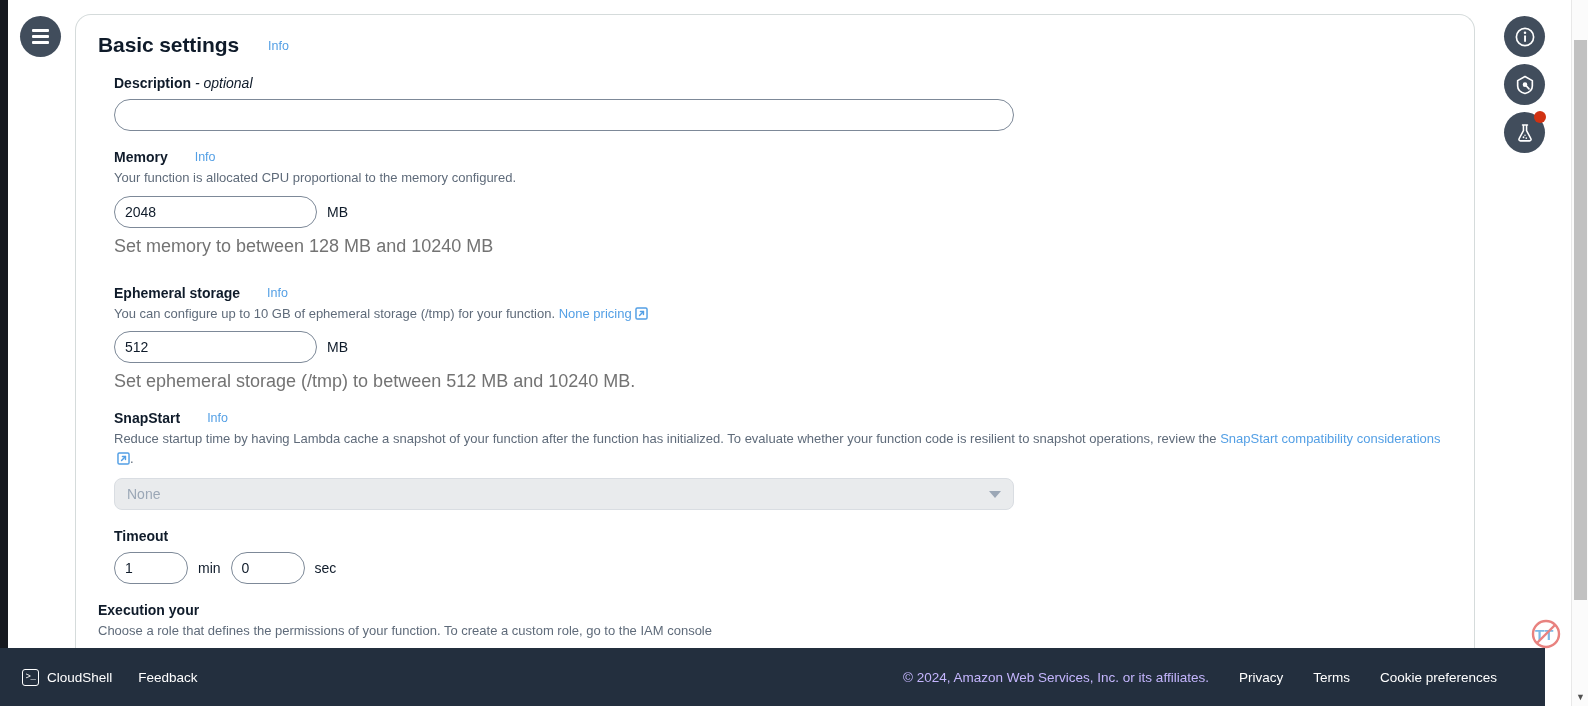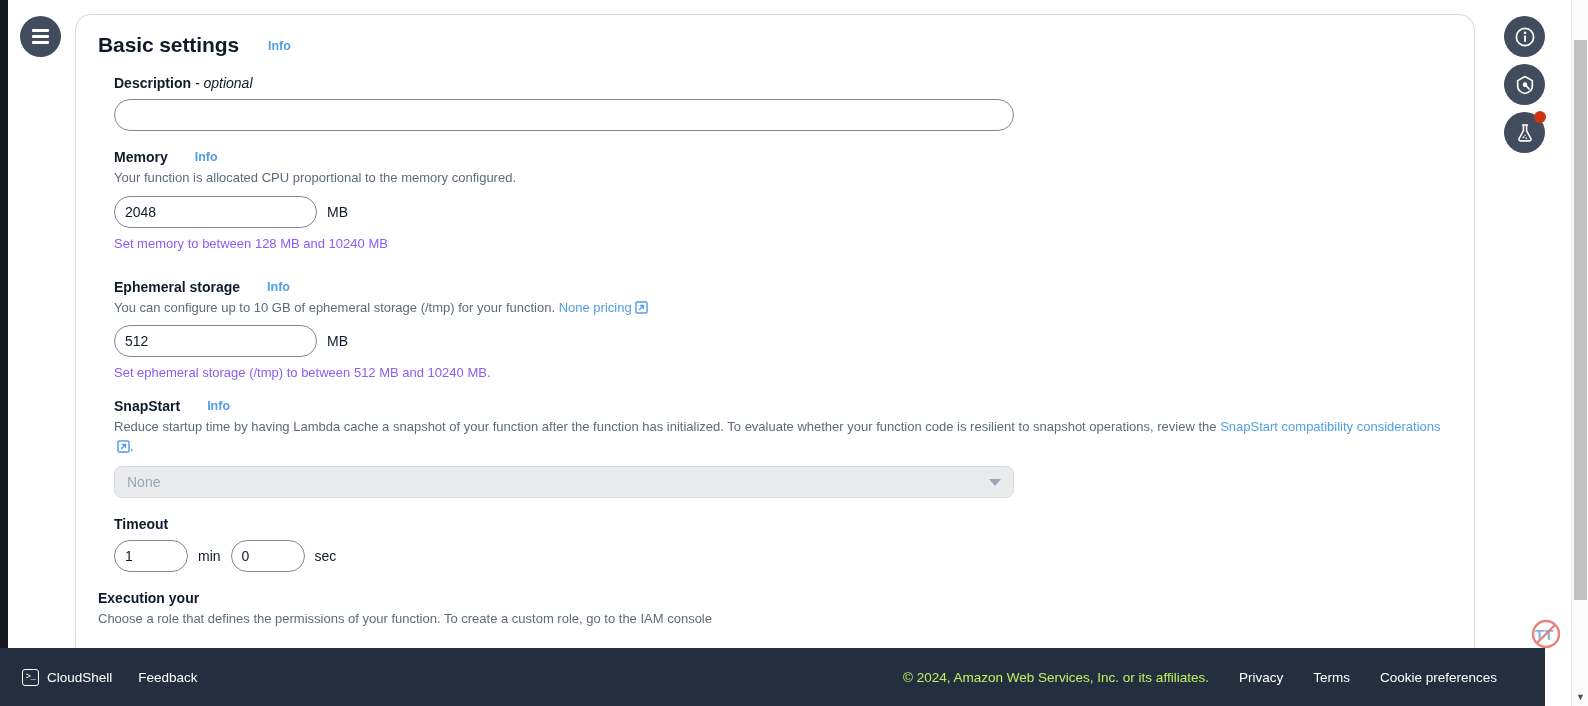--- a/index.html
+++ b/index.html
@@ -70,21 +70,21 @@
     font-size: 21px;
     font-weight: bold;
     color: #0f1b2a;
     margin: 0;
     display: inline-block;
     letter-spacing: -0.1px;
   }
   .info-link {
     color: #539fe5;
     font-size: 12.5px;
-    font-weight: bold;
+    font-weight: normal;
     text-decoration: none;
     margin-left: 10px;
     cursor: pointer;
     vertical-align: middle;
     position: relative;
     top: -2px;
     padding-left: 19px;
   }
   .info-link.sm { font-size: 12.5px; margin-left: 8px; top: -1px; }
 
@@ -112,22 +112,22 @@
     margin: 3px 0 0 0;
     line-height: 1.5;
   }
   .desc-text a {
     color: #539fe5;
     text-decoration: none;
     cursor: pointer;
   }
 
   .helper-text {
-    font-size: 13px;
-    color: #8b5cf6;
+    font-size: 18px;
+    color: #737373;
     margin-top: 8px;
   }
 
   
   .ext-icon {
     display: inline-block;
     width: 13px; height: 13px;
     vertical-align: -2px;
     margin-left: 3px;
   }
@@ -272,21 +272,21 @@
     letter-spacing: -0.5px;
   }
   .footer-right {
     margin-left: auto;
     display: flex;
     align-items: center;
     gap: 30px;
     margin-right: 48px;
     font-size: 13.5px;
   }
-  .copyright { color: #bef264; }
+  .copyright { color: #c4b5fd; }
   .footer-right a {
     color: #ffffff;
     text-decoration: none;
     cursor: pointer;
   }
 
   
   .scrollbar {
     position: absolute;
     right: 0; top: 0;

